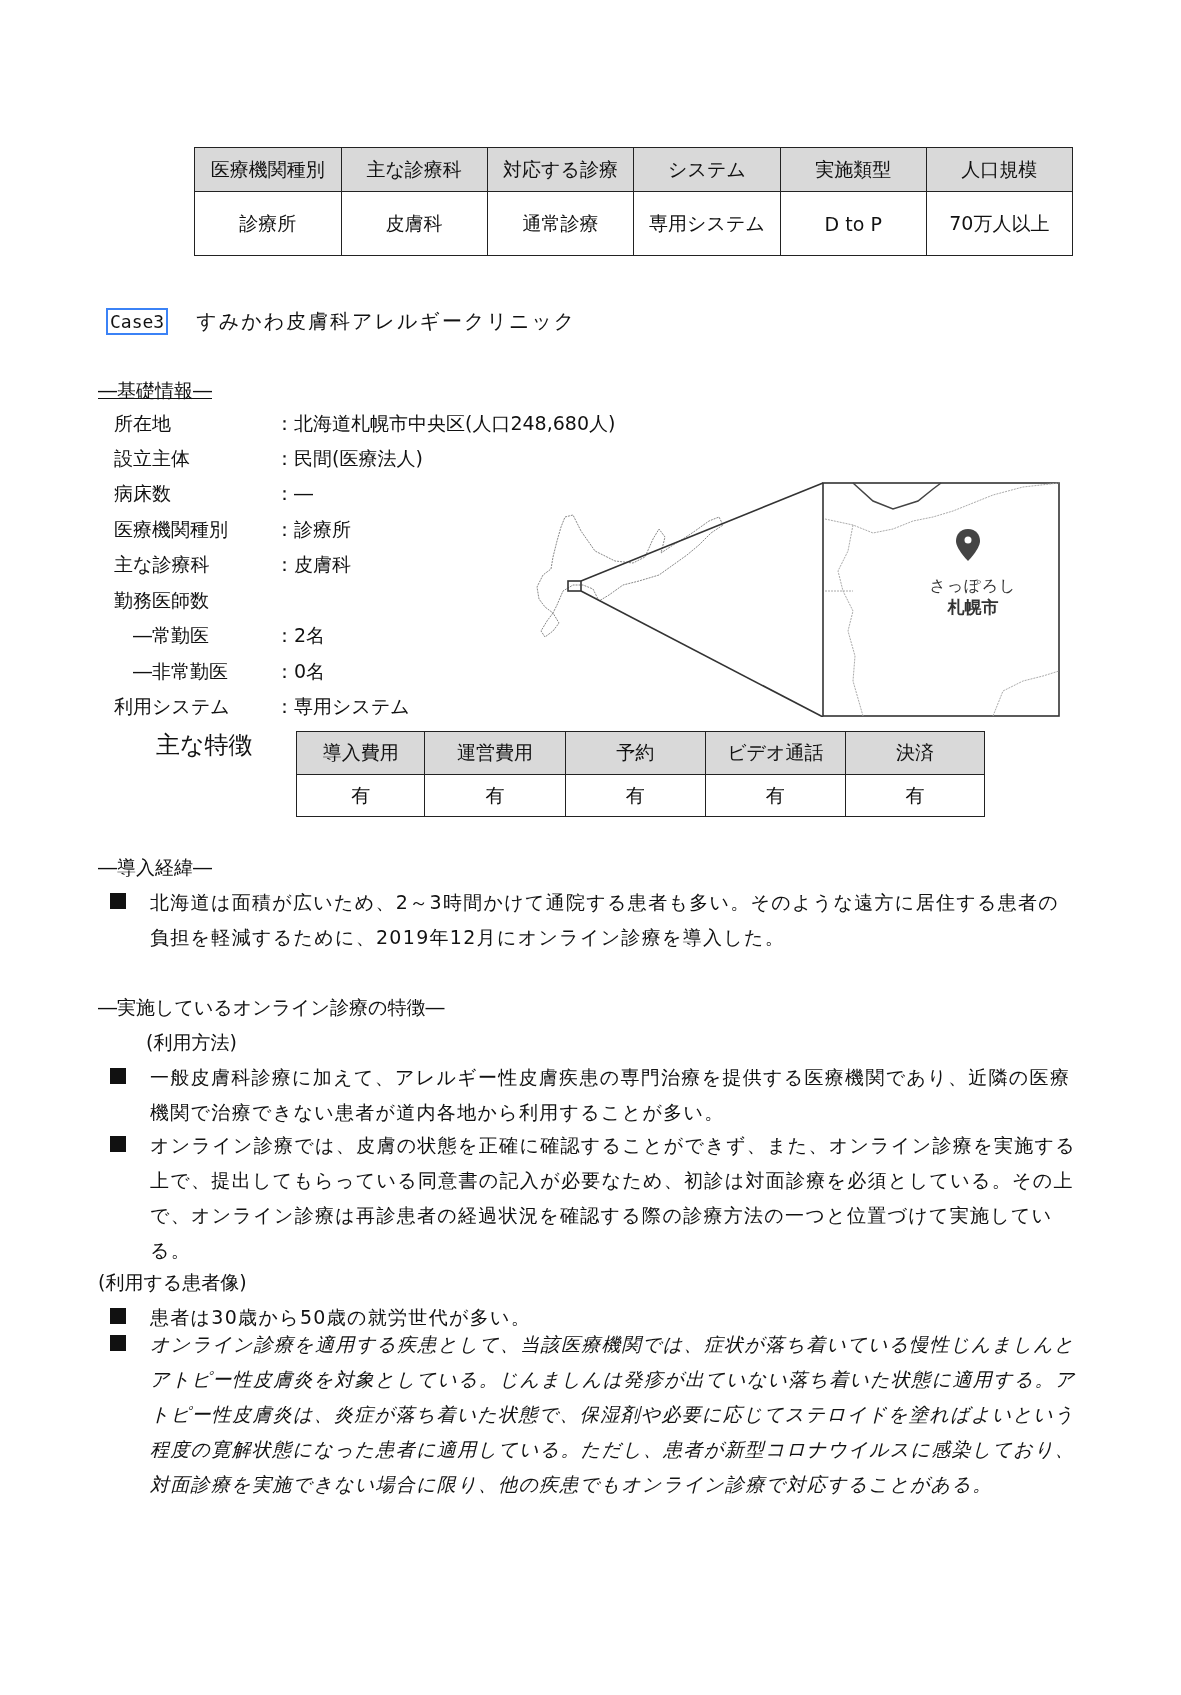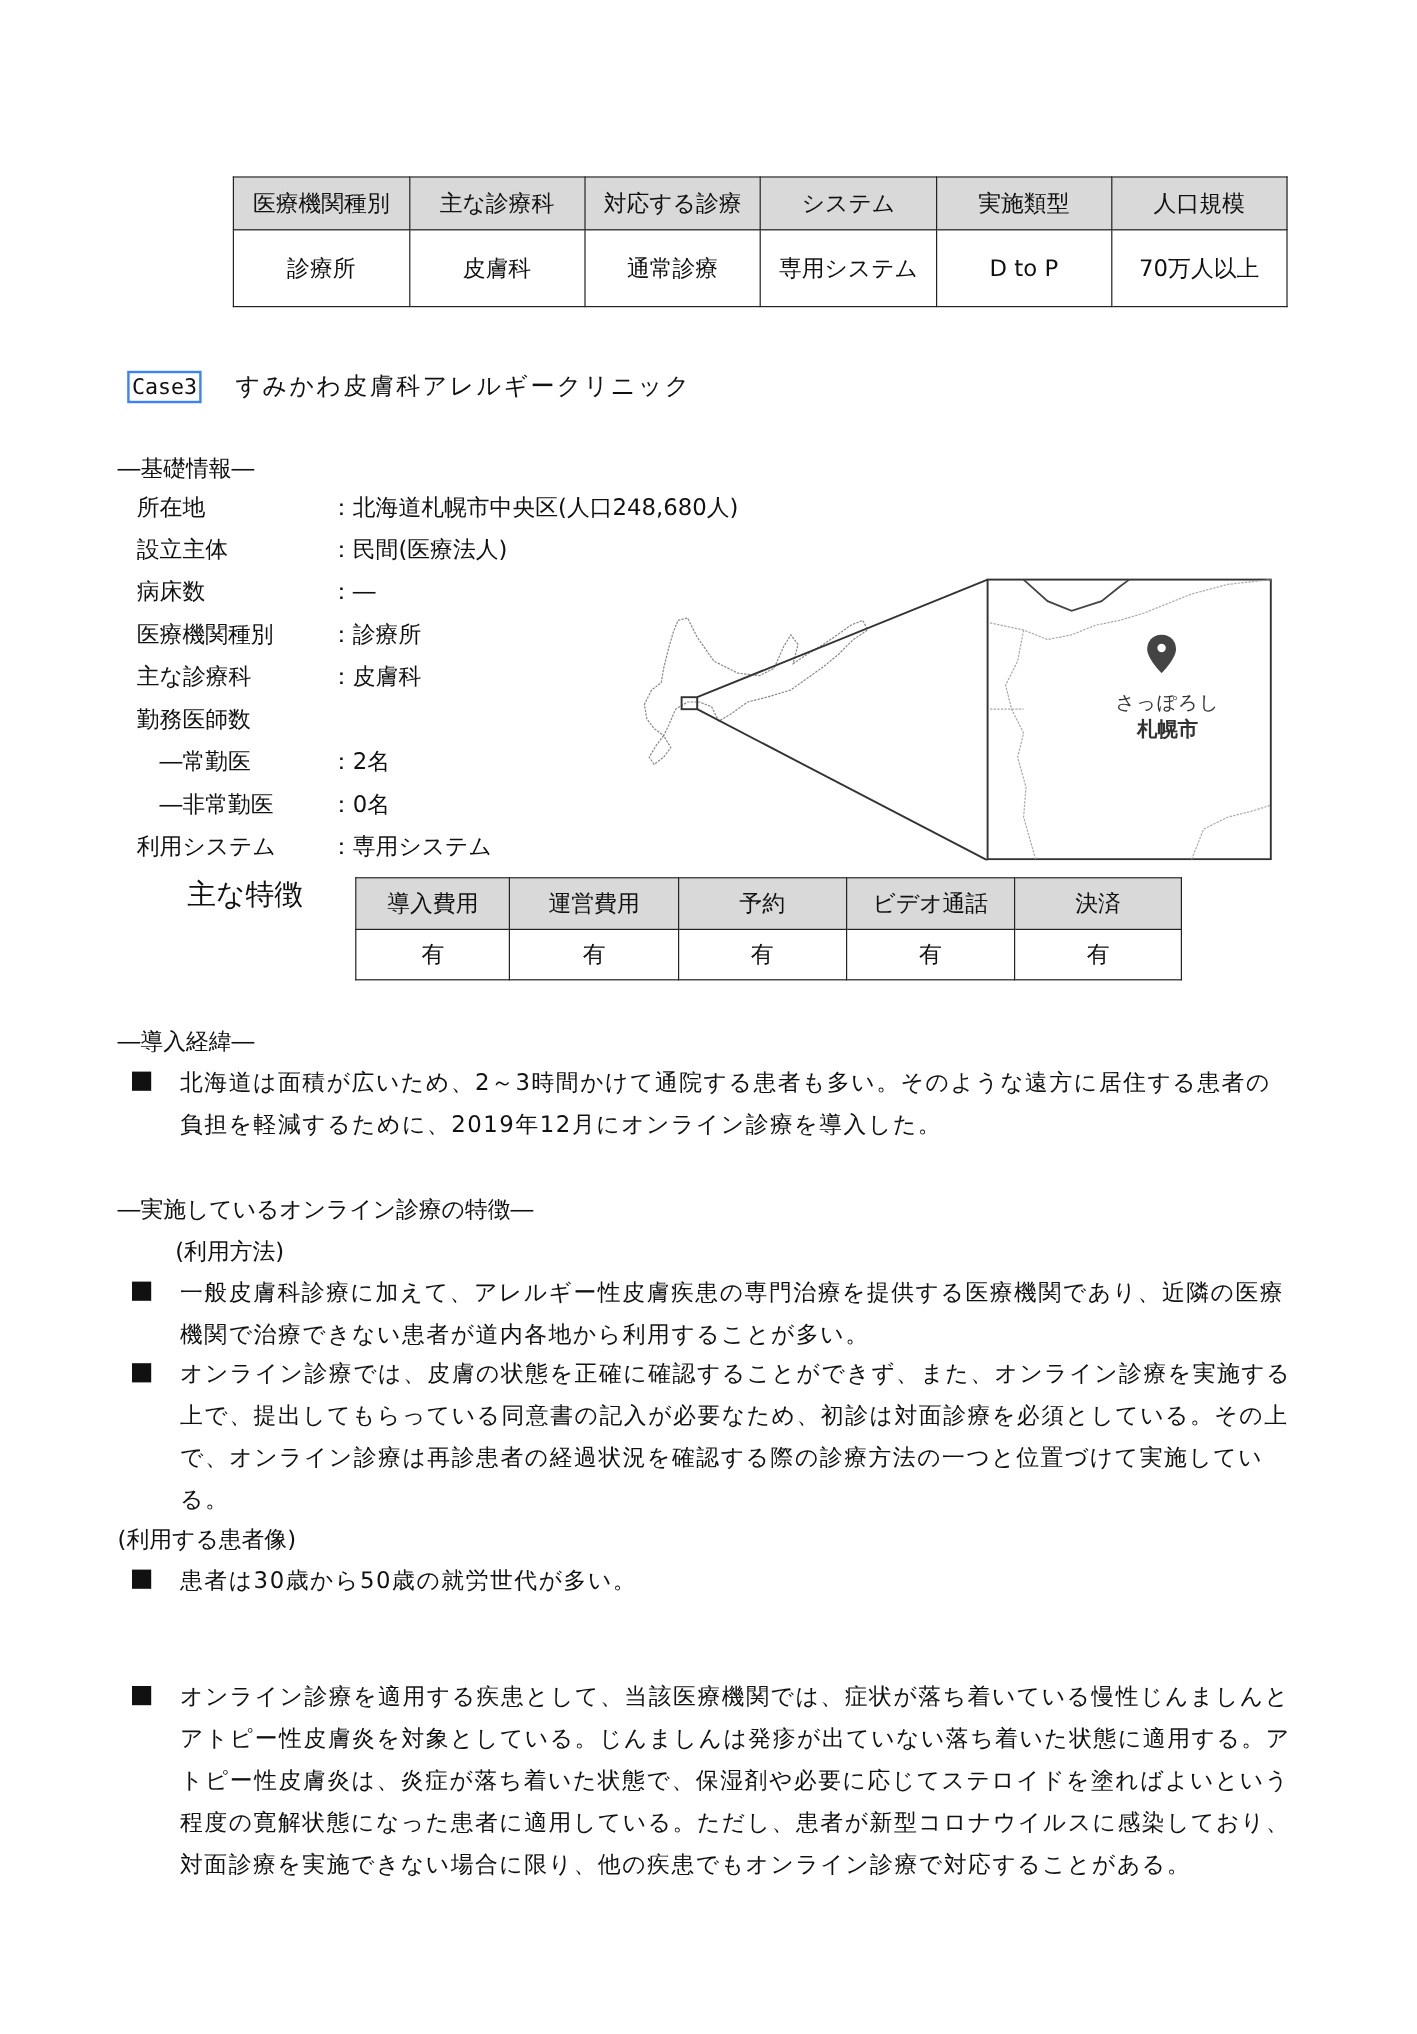--- a/index.html
+++ b/index.html
@@ -54,21 +54,21 @@
     <td>70万人以上</td>
   </tr>
 </tbody>
   </table>
 
 <div class="abs" style="left:106px; top:308px; white-space:nowrap;">
   <span class="case-box">Case3</span>
   <span style="margin-left:22px; font-size:20px; letter-spacing:2px;">すみかわ皮膚科アレルギークリニック</span>
 </div>
 
-<div class="section" style="top:378px;">―基礎情報―</div>
+<div class="section" style="top:378px;text-decoration:underline;">―基礎情報―</div>
 
 <div class="info-row" style="top:408px;">
   <span class="lab">所在地</span>
   <span class="val">：北海道札幌市中央区(人口248,680人)</span>
 </div>
 <div class="info-row" style="top:443px;">
   <span class="lab">設立主体</span>
   <span class="val">：民間(医療法人)</span>
 </div>
 <div class="info-row" style="top:478px;">
@@ -163,16 +163,16 @@
 <div class="bullet-block" style="top:1128px;">
   <span class="sq"></span>
   <div class="txt">オンライン診療では、皮膚の状態を正確に確認することができず、また、オンライン診療を実施する上で、提出してもらっている同意書の記入が必要なため、初診は対面診療を必須としている。その上で、オンライン診療は再診患者の経過状況を確認する際の診療方法の一つと位置づけて実施している。</div>
 </div>
 
 <div class="section" style="top:1270px;">(利用する患者像)</div>
 <div class="bullet-block" style="top:1300px;">
   <span class="sq"></span>
   <div class="txt">患者は30歳から50歳の就労世代が多い。</div>
 </div>
-<div class="bullet-block" style="top:1397px;">
+<div class="bullet-block" style="top:1327px;font-style:italic;">
   <span class="sq"></span>
   <div class="txt">オンライン診療を適用する疾患として、当該医療機関では、症状が落ち着いている慢性じんましんとアトピー性皮膚炎を対象としている。じんましんは発疹が出ていない落ち着いた状態に適用する。アトピー性皮膚炎は、炎症が落ち着いた状態で、保湿剤や必要に応じてステロイドを塗ればよいという程度の寛解状態になった患者に適用している。ただし、患者が新型コロナウイルスに感染しており、対面診療を実施できない場合に限り、他の疾患でもオンライン診療で対応することがある。</div>
 </div>
 
 </body></html>

